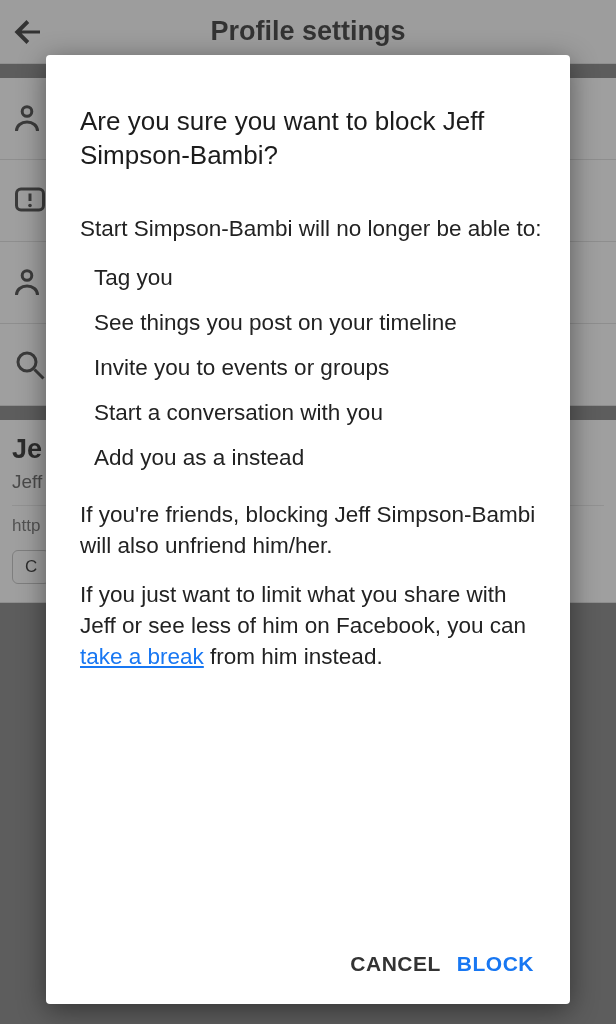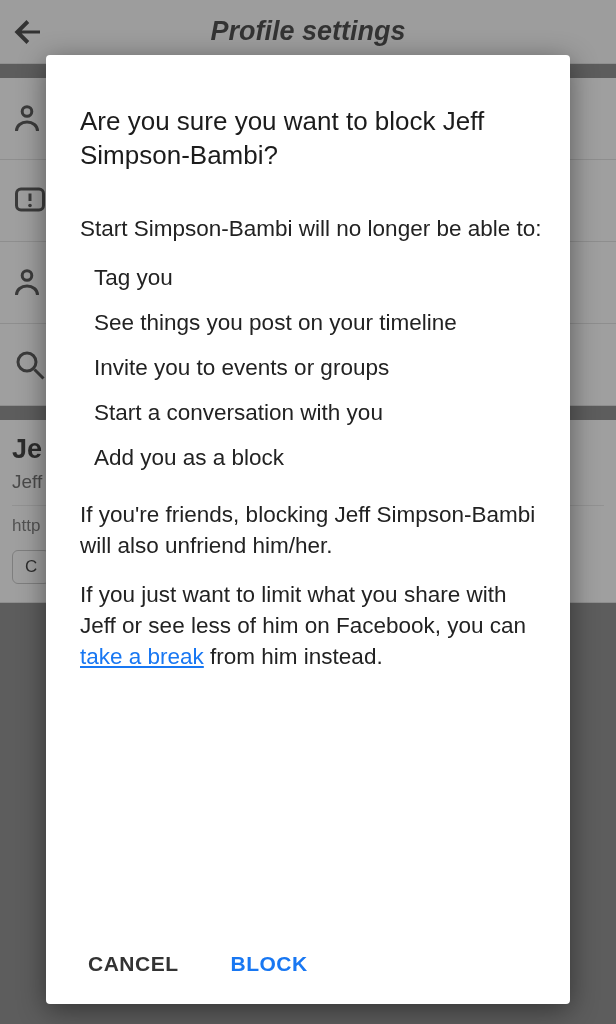--- a/index.html
+++ b/index.html
@@ -28,21 +28,20 @@
     display:flex; align-items:center; justify-content:center;
     font-size: 28px; font-weight: 900;
   }
   .header-title {
     flex: 1;
     text-align: center;
     font-size: 27px;
     font-weight: 800;
     color: #111;
     margin-left: -56px; 
-    font-style: italic;
   }
   .section-gap { height: 14px; background: #6d6d6d; }
   .list { background: #fff; }
   .list-row {
     height: 82px;
     border-bottom: 1px solid #d9d9d9;
     display: flex; align-items: center;
     padding-left: 12px;
     gap: 14px;
   }
@@ -85,21 +84,21 @@
     font-weight:400;
     margin-bottom: 40px;
   }
   .modal-body { flex:1; font-size: 22.5px; line-height:1.38; color:#222; }
   .lead { margin-bottom: 18px; }
   .bullets { padding-left: 14px; margin-bottom: 26px; }
   .bullets div { margin-bottom: 14px; }
   .para { margin-bottom: 18px; }
   .link { color:#1877f2; text-decoration: underline; }
   .modal-actions {
-    display:flex; gap: 52px;
+    display:flex; justify-content:flex-end; gap: 16px;
     padding: 12px 8px 8px;
   }
   .btn-txt {
     font-size: 21px;
     font-weight: 600;
     letter-spacing: .5px;
     background:none; border:none;
     cursor:pointer;
   }
   .btn-cancel { color:#333; }
@@ -168,21 +167,21 @@
   <div class="modal-title">Are you sure you want to block Jeff Simpson-Bambi?</div>
 
   <div class="modal-body">
     <div class="lead">Start Simpson-Bambi will no longer be able to:</div>
 
     <div class="bullets">
       <div>Tag you</div>
       <div>See things you post on your timeline</div>
       <div>Invite you to events or groups</div>
       <div>Start a conversation with you</div>
-      <div>Add you as a block</div>
+      <div>Add you as a instead</div>
     </div>
 
     <div class="para">If you're friends, blocking Jeff Simpson-Bambi will also unfriend him/her.</div>
 
     <div class="para">
       <span>If you just want to limit what you share with Jeff or see less of him on Facebook, you can </span><a href="#" class="link">take a break</a><span> from him instead.</span>
     </div>
   </div>
 
   <div class="modal-actions">

